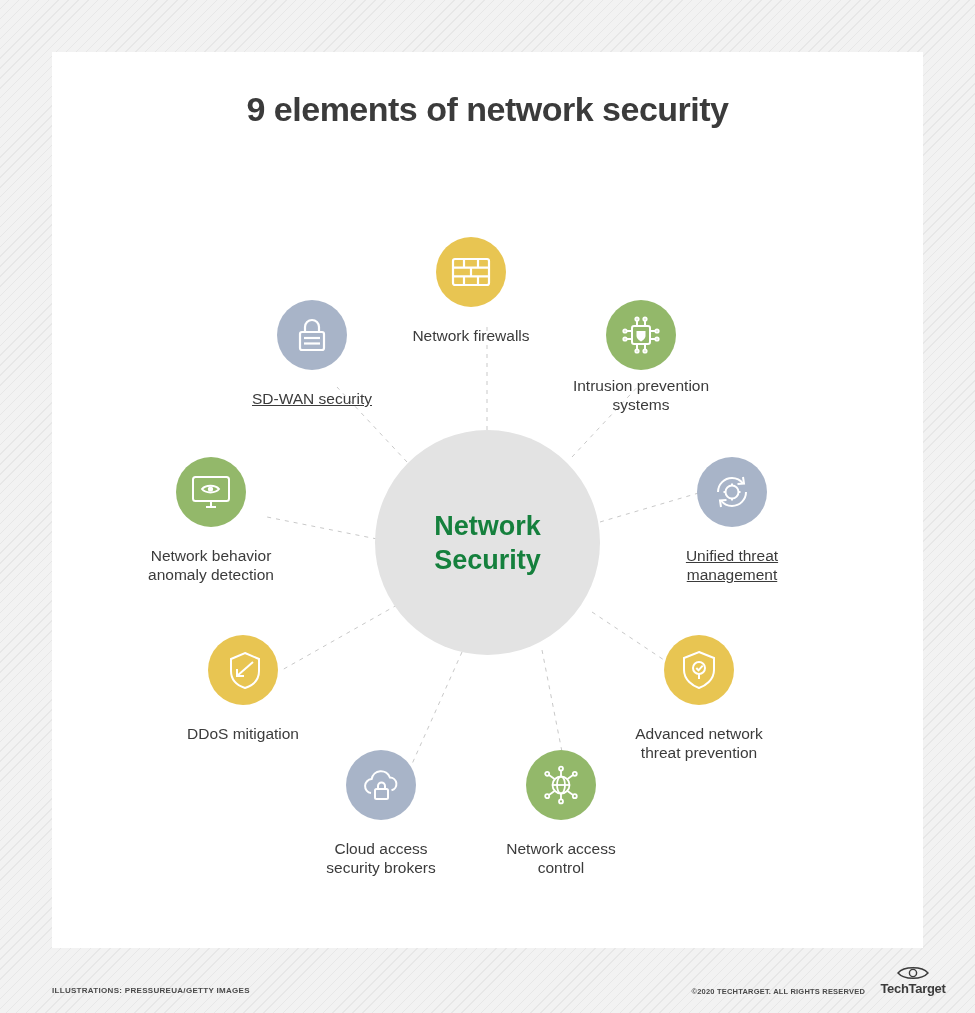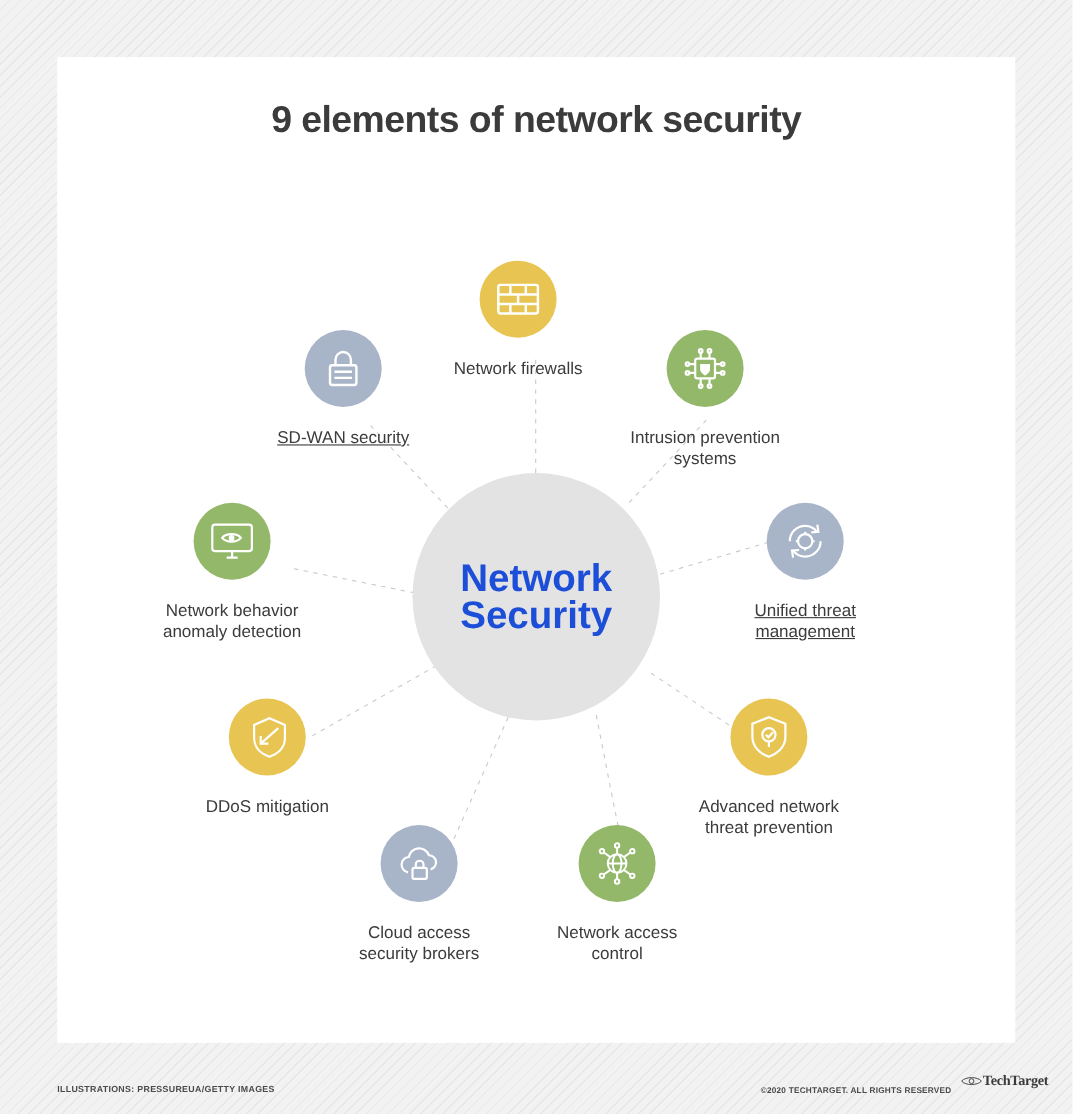--- a/index.html
+++ b/index.html
@@ -75,24 +75,24 @@
     width: 225px;
     height: 225px;
     border-radius: 50%;
     background: #e3e3e3;
     display: flex;
     align-items: center;
     justify-content: center;
   }
   .hub-label {
     text-align: center;
-    font-size: 35px;
+    font-size: 27px;
     font-weight: bold;
     line-height: 34px;
-    color: #1d4ed8;
+    color: #15803d;
     white-space: pre-line;
   }
 
   .node {
     position: absolute;
     width: 0;
     height: 0;
   }
   .bubble {
     position: absolute;
@@ -132,24 +132,23 @@
     color: #4a4a4a;
     font-weight: bold;
   }
   .logo {
     position: absolute;
     right: 22px;
     top: 964px;
     width: 80px;
     height: 36px;
     display: flex;
-    flex-direction: row;
+    flex-direction: column;
     align-items: center;
     justify-content: flex-start;
-    font-family: Liberation Serif, serif;
   }
   .logo-text {
     font-size: 13px;
     font-weight: bold;
     color: #3b3b3b;
     letter-spacing: -0.3px;
   }
 </style>
 </head>
 <body>
@@ -215,21 +214,21 @@
               <circle cx="5" cy="17" r="1.6"></circle>
             <line x1="12" y1="25" x2="6" y2="25"></line>
               <circle cx="5" cy="25" r="1.6"></circle>
             <line x1="30" y1="17" x2="36" y2="17"></line>
               <circle cx="37" cy="17" r="1.6"></circle>
             <line x1="30" y1="25" x2="36" y2="25"></line>
               <circle cx="37" cy="25" r="1.6"></circle>
           </g>
         </svg>
       </div>
-      <div class="node-label" style="left:484px; top:337px; width:210px;">Intrusion prevention
+      <div class="node-label" style="left:484px; top:324px; width:210px;">Intrusion prevention
 systems</div>
     </div>
 
     <div class="node">
       <div class="bubble c-blue" style="left:645px; top:405px; width:70px; height:70px;">
         <svg width="42" height="42" viewBox="0 0 42 42">
           <g stroke="#ffffff" stroke-width="2" fill="none">
             <path d="M7 21 a14 14 0 0 1 14 -14 a14 14 0 0 1 11 5.5"></path>
             <polyline points="32,6 33,12.5 26.5,13"></polyline>
             <path d="M35 21 a14 14 0 0 1 -14 14 a14 14 0 0 1 -11 -5.5"></path>

